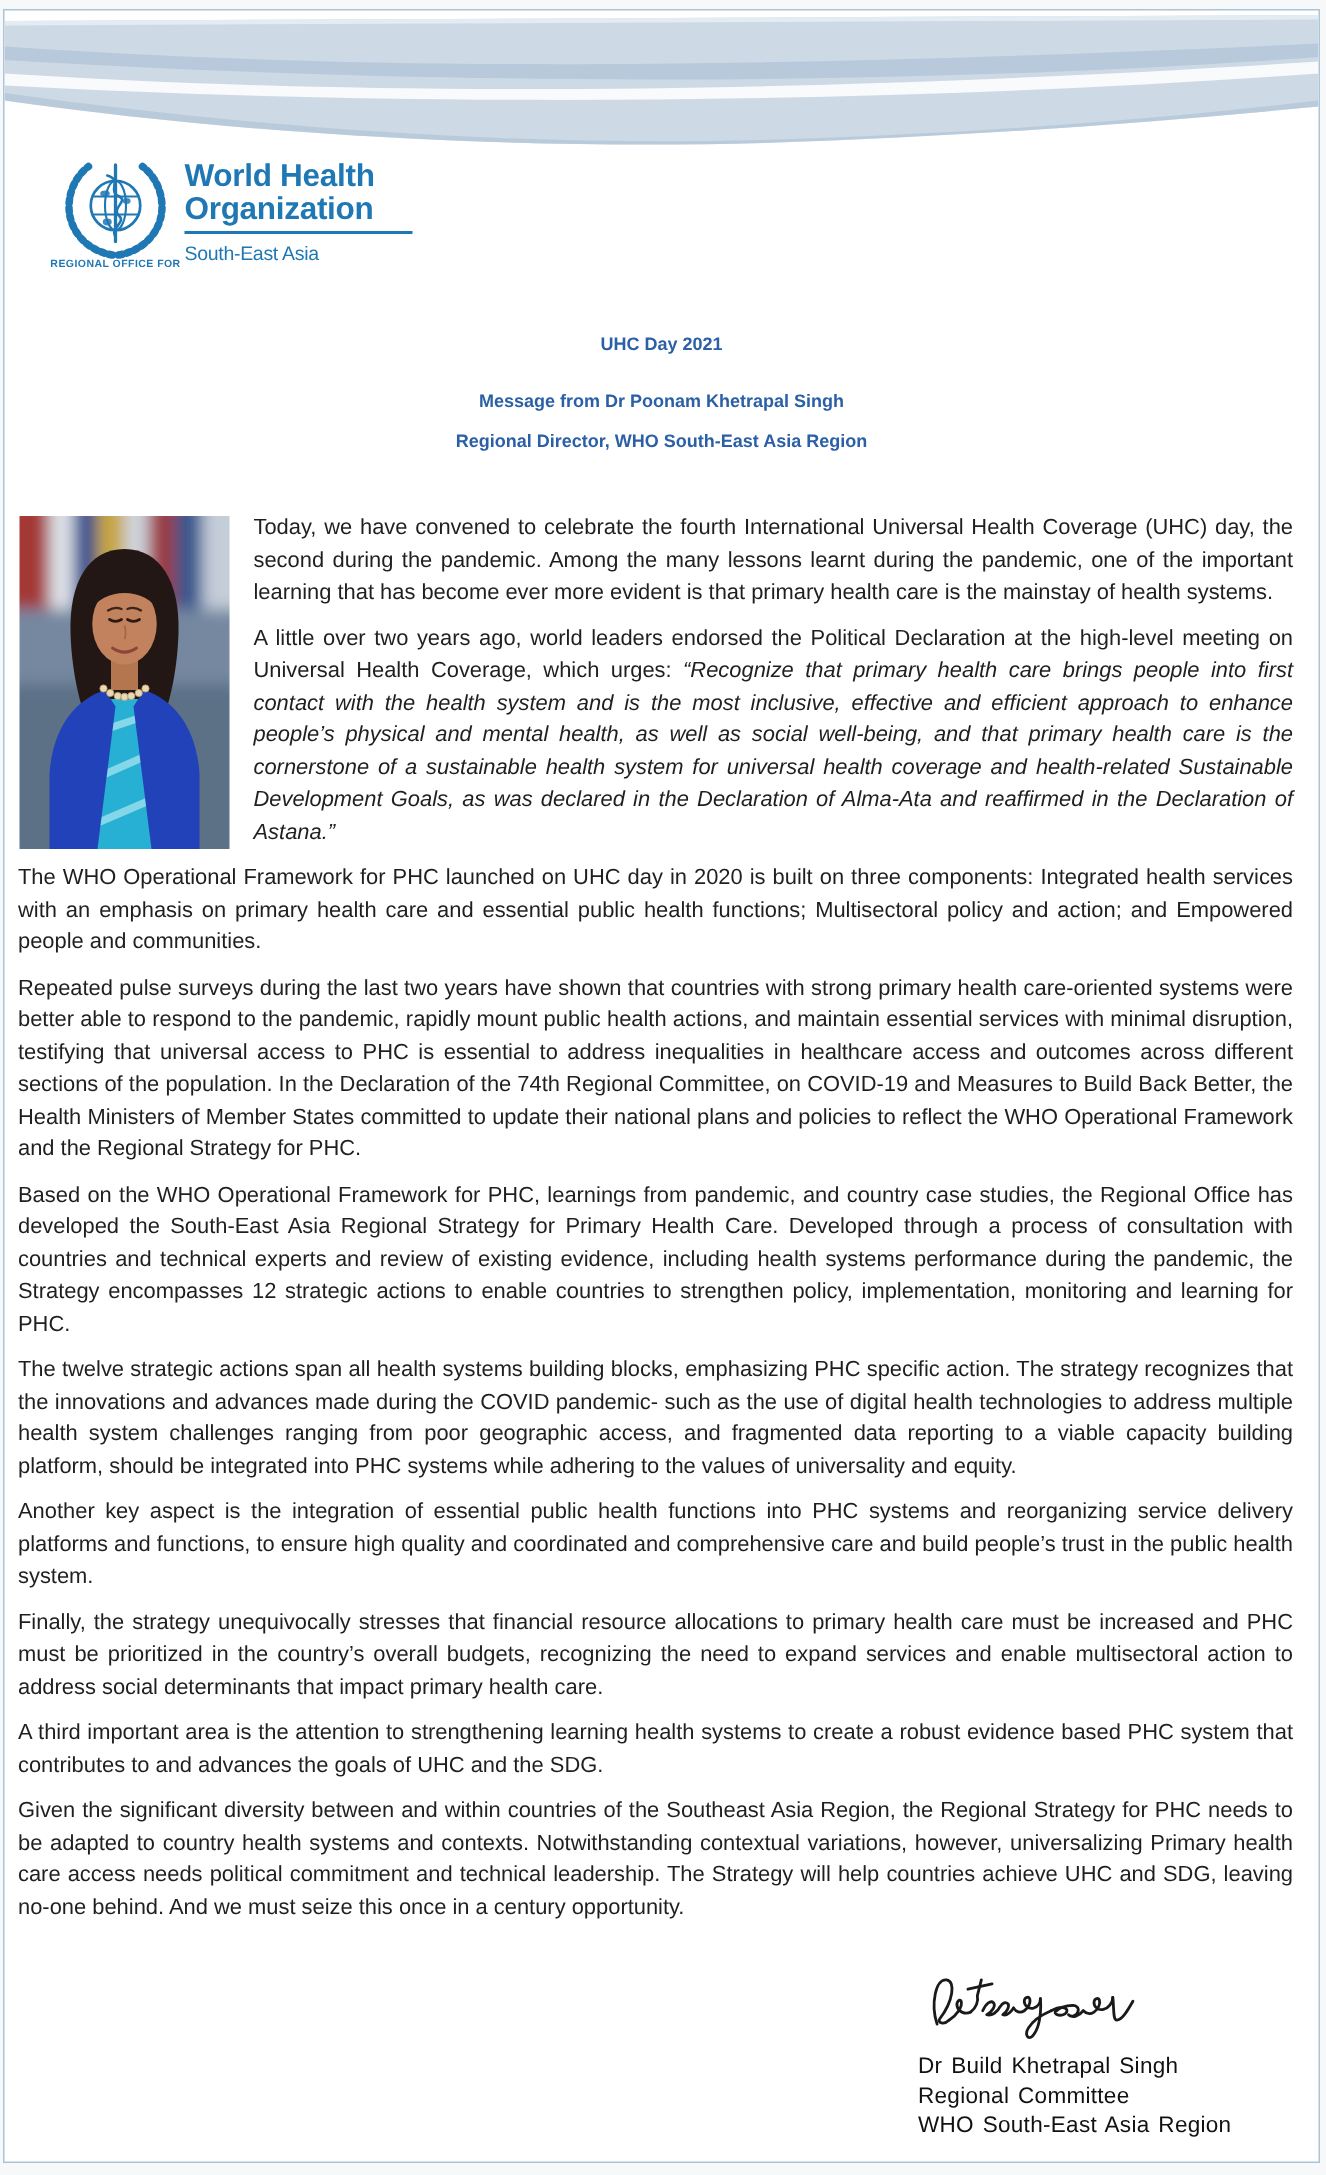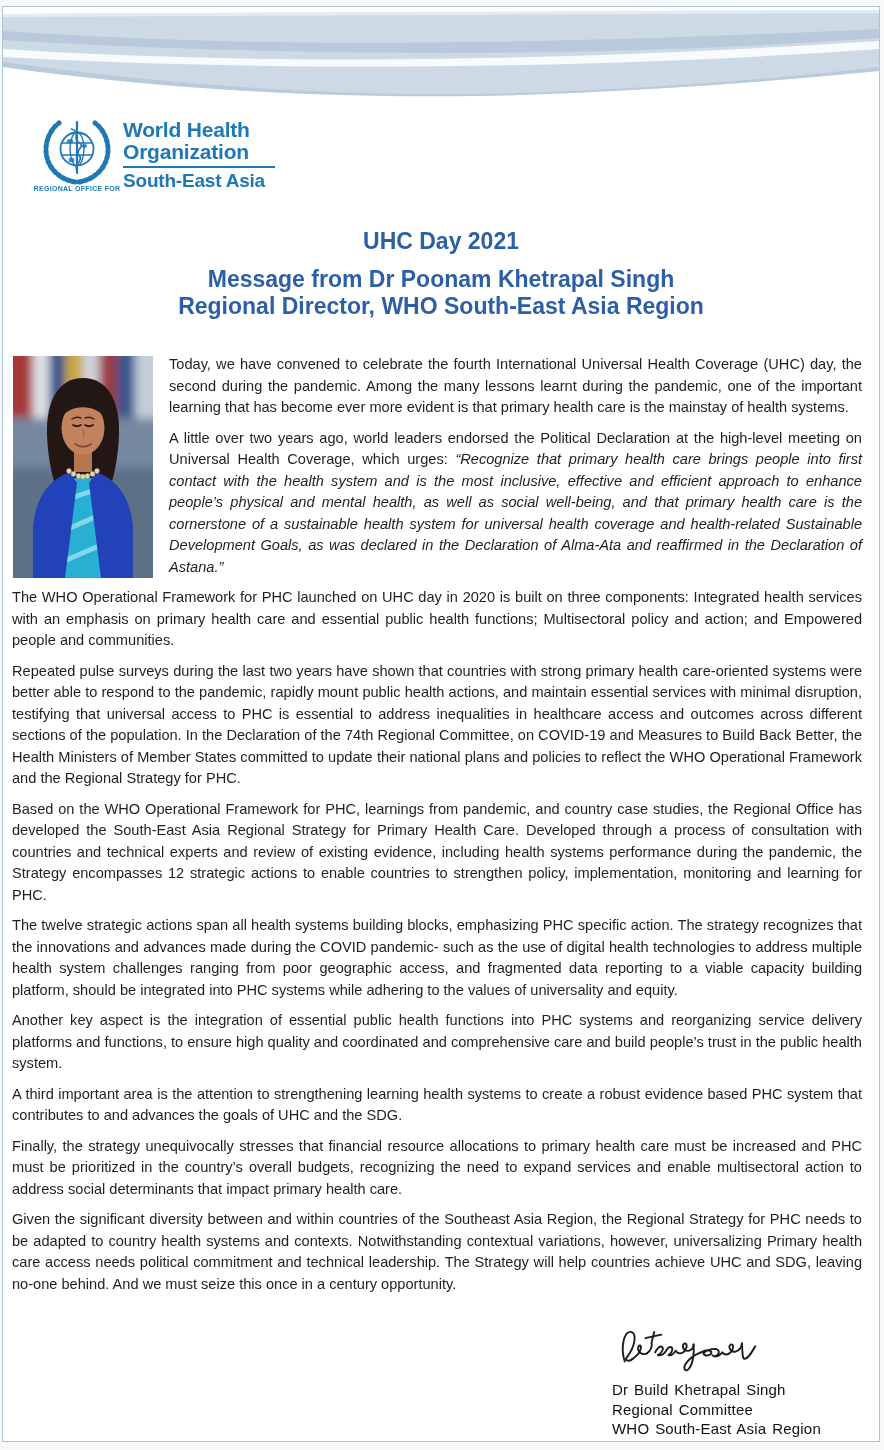--- a/index.html
+++ b/index.html
@@ -6,33 +6,33 @@
   body{
     width:884px;height:1450px;position:relative;background:#f7f8f9;
     font-family:"Liberation Sans","DejaVu Sans",sans-serif;
   }
   .page{
     position:absolute;left:2px;top:6px;width:878px;height:1436px;
     background:#ffffff;border:1px solid #aac4d8;box-sizing:border-box;overflow:hidden;
   }
   .wave{display:block;width:100%;height:96px;}
   
-  .logo{display:flex;margin:16px 0 0 34px;align-items:stretch;}
+  .logo{display:flex;margin:4px 0 0 34px;align-items:stretch;}
   .emblem-col{width:80px;display:flex;flex-direction:column;align-items:center;}
   .emblem-col svg{display:block;}
   .office-label{
     margin-top:auto;font-size:7px;font-weight:bold;color:#1f78b4;
     letter-spacing:.3px;white-space:nowrap;padding-bottom:4px;
   }
   .logo-text-col{display:flex;flex-direction:column;margin-left:6px;}
   .org-line{font-size:21px;font-weight:bold;color:#1f78b4;line-height:22px;letter-spacing:-.2px;}
   .logo-rule{height:2px;background:#1f78b4;margin:3px 0 2px 0;width:152px;}
-  .region-name{font-size:19px;font-weight:bold;color:#1f78b4;line-height:22px;letter-spacing:-.2px;}
+  .region-name{font-size:13px;font-weight:normal;color:#1f78b4;line-height:22px;letter-spacing:-.2px;}
   
-  .title-block{text-align:center;margin-top:30px;color:#2b5fa6;font-weight:bold;font-size:23px;}
+  .title-block{text-align:center;margin-top:30px;color:#2b5fa6;font-weight:bold;font-size:12px;}
   .tg1{line-height:31px;}
   .tg2{margin-top:9px;line-height:27px;}
   
   .content{margin:34px 17px 0 9px;font-size:14.6px;line-height:21.5px;text-align:justify;color:#1f1f1f;}
   .content p{margin:0 0 9px 0;}
   .it{font-style:italic;}
   .photo{float:left;width:140px;height:222px;margin:2px 16px 0 1px;}
   .photo svg{display:block;width:140px;height:222px;}
   
   .sig-block{width:216px;margin:26px 34px 0 auto;color:#111;text-align:left;}
@@ -142,22 +142,22 @@
       </svg>
     </div>
 
     <p>Today, we have convened to celebrate the fourth International Universal Health Coverage (UHC) day, the second during the pandemic. Among the many lessons learnt during the pandemic, one of the important learning that has become ever more evident is that primary health care is the mainstay of health systems.</p>
     <p><span>A little over two years ago, world leaders endorsed the Political Declaration at the high-level meeting on Universal Health Coverage, which urges: </span><span class="it">“Recognize that primary health care brings people into first contact with the health system and is the most inclusive, effective and efficient approach to enhance people’s physical and mental health, as well as social well-being, and that primary health care is the cornerstone of a sustainable health system for universal health coverage and health-related Sustainable Development Goals, as was declared in the Declaration of Alma-Ata and reaffirmed in the Declaration of Astana.”</span></p>
     <p>The WHO Operational Framework for PHC launched on UHC day in 2020 is built on three components: Integrated health services with an emphasis on primary health care and essential public health functions; Multisectoral policy and action; and Empowered people and communities.</p>
     <p>Repeated pulse surveys during the last two years have shown that countries with strong primary health care-oriented systems were better able to respond to the pandemic, rapidly mount public health actions, and maintain essential services with minimal disruption, testifying that universal access to PHC is essential to address inequalities in healthcare access and outcomes across different sections of the population. In the Declaration of the 74th Regional Committee, on COVID-19 and Measures to Build Back Better, the Health Ministers of Member States committed to update their national plans and policies to reflect the WHO Operational Framework and the Regional Strategy for PHC.</p>
     <p>Based on the WHO Operational Framework for PHC, learnings from pandemic, and country case studies, the Regional Office has developed the South-East Asia Regional Strategy for Primary Health Care. Developed through a process of consultation with countries and technical experts and review of existing evidence, including health systems performance during the pandemic, the Strategy encompasses 12 strategic actions to enable countries to strengthen policy, implementation, monitoring and learning for PHC.</p>
     <p>The twelve strategic actions span all health systems building blocks, emphasizing PHC specific action. The strategy recognizes that the innovations and advances made during the COVID pandemic- such as the use of digital health technologies to address multiple health system challenges ranging from poor geographic access, and fragmented data reporting to a viable capacity building platform, should be integrated into PHC systems while adhering to the values of universality and equity.</p>
     <p>Another key aspect is the integration of essential public health functions into PHC systems and reorganizing service delivery platforms and functions, to ensure high quality and coordinated and comprehensive care and build people’s trust in the public health system.</p>
+    <p>Finally, the strategy unequivocally stresses that financial resource allocations to primary health care must be increased and PHC must be prioritized in the country’s overall budgets, recognizing the need to expand services and enable multisectoral action to address social determinants that impact primary health care.</p>
     <p>A third important area is the attention to strengthening learning health systems to create a robust evidence based PHC system that contributes to and advances the goals of UHC and the SDG.</p>
-    <p>Finally, the strategy unequivocally stresses that financial resource allocations to primary health care must be increased and PHC must be prioritized in the country’s overall budgets, recognizing the need to expand services and enable multisectoral action to address social determinants that impact primary health care.</p>
     <p>Given the significant diversity between and within countries of the Southeast Asia Region, the Regional Strategy for PHC needs to be adapted to country health systems and contexts. Notwithstanding contextual variations, however, universalizing Primary health care access needs political commitment and technical leadership. The Strategy will help countries achieve UHC and SDG, leaving no-one behind. And we must seize this once in a century opportunity.</p>
 
     <div class="sig-block">
       <svg class="sig-svg" viewBox="0 0 170 60">
         <g stroke="#1a1a1a" stroke-width="2.1" fill="none" stroke-linecap="round" stroke-linejoin="round">
           <path d="M12 45 C7 30 11 11 19 12 C26 13 24 28 14 41 C12 44 17 46 21 42"></path>
           <path d="M21 42 C27 38 31 32 30 28 C29 26 26 28 27 32 C28 36 33 38 37 36"></path>
           <path d="M37 36 C41 33 43 28 42 24 L45 12"></path>
           <path d="M35 19 L53 15"></path>
           <path d="M46 35 C48 30 52 27 54 29 C56 31 53 36 49 38 C53 39 57 36 59 32 C61 29 63 28 65 30 C66 32 64 36 61 38 C64 39 67 36 69 33"></path>

